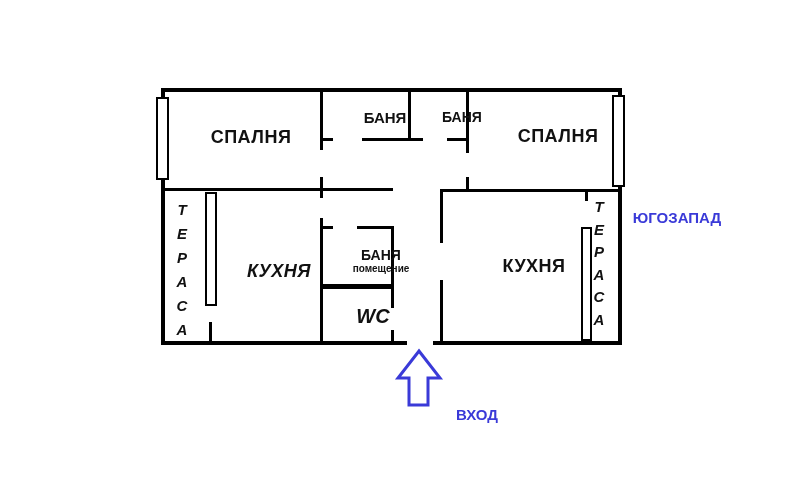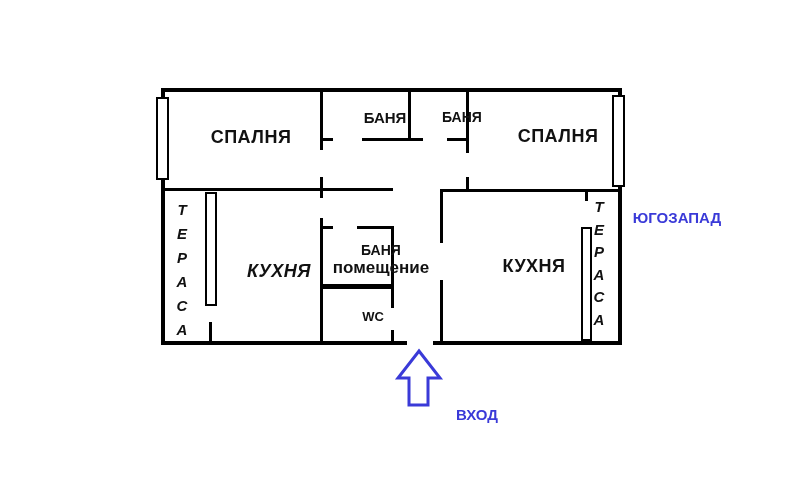--- a/index.html
+++ b/index.html
@@ -8,22 +8,22 @@
     font-family:"Liberation Sans",sans-serif;
   }
   #plan-svg{position:absolute;left:0;top:0;}
   .lbl{
     position:absolute;transform:translate(-50%,-50%);
     font-weight:bold;color:#111;white-space:nowrap;text-align:center;margin-left:23px;
   }
   .room-lg{font-size:18px;letter-spacing:.5px;}
   .room-md{font-size:15px;}
   .room-sm{font-size:14px;}
-  .wet-line2{font-size:17px;font-weight:bold;margin-top:0px;}
-  .wc-lbl{font-size:13px;}
+  .wet-line2{font-size:10px;font-weight:bold;margin-top:0px;}
+  .wc-lbl{font-size:20px;font-style:italic;}
   .vtext{
     position:absolute;width:12px;font-weight:bold;font-size:15px;color:#111;
     word-break:break-all;text-align:center;overflow:visible;font-style:italic;
   }
   .vt-left{left:176px;top:198px;line-height:24px;}
   .vt-right{left:593px;top:196px;line-height:22.5px;}
   .blue-lbl{
     position:absolute;transform:translate(-50%,-50%);
     font-weight:bold;font-size:15px;color:var(--accent-blue,#3a3ad8);white-space:nowrap;
   }

